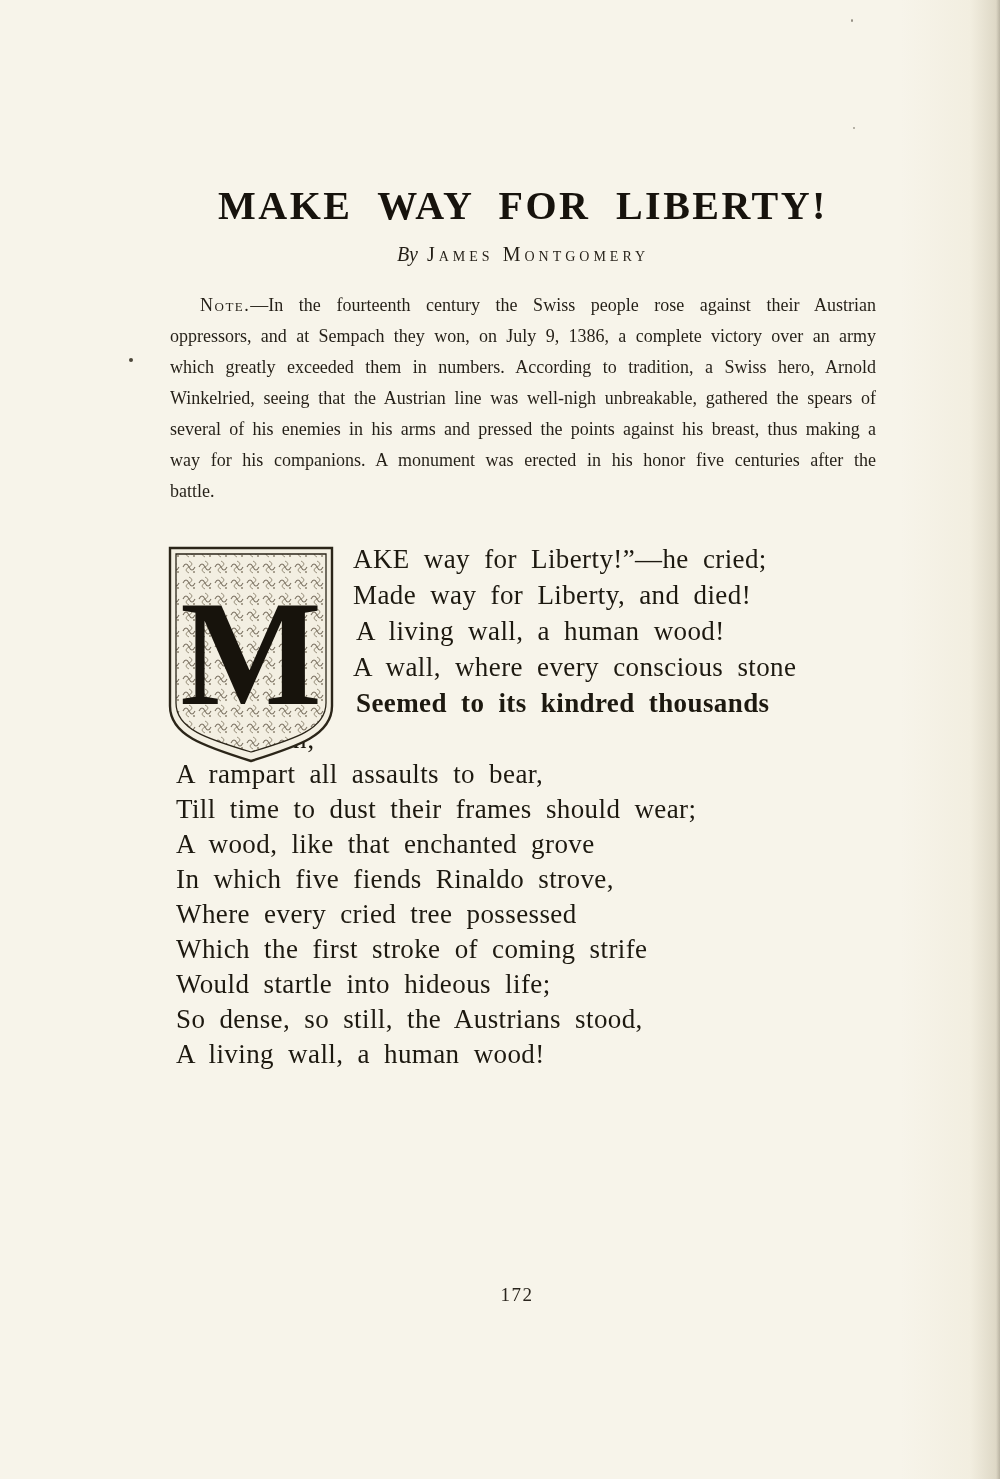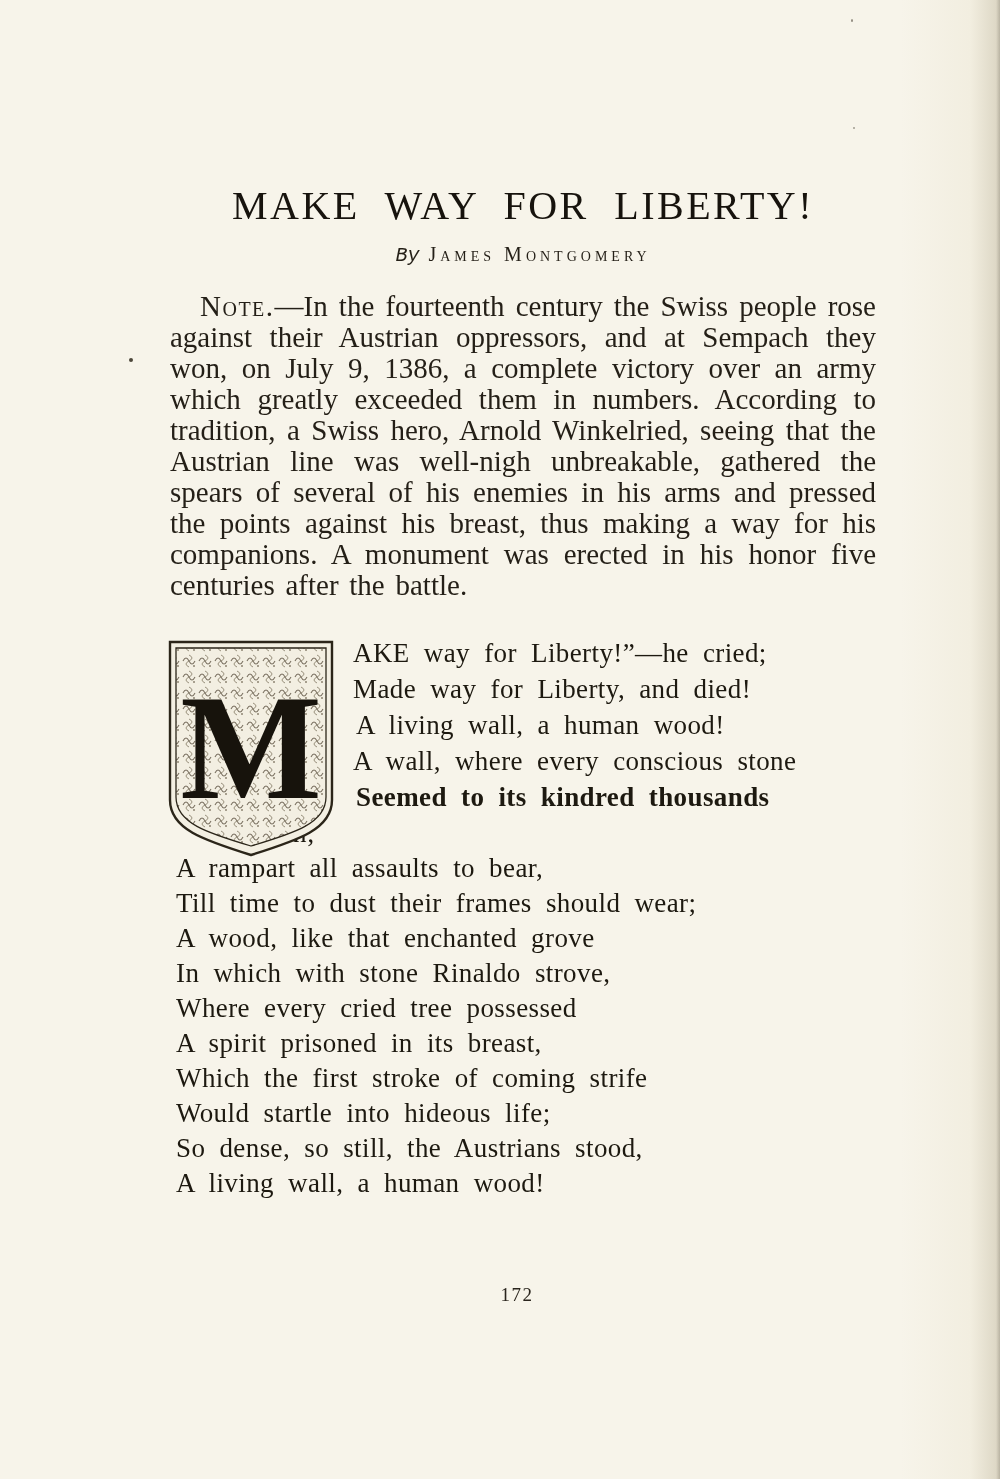--- a/index.html
+++ b/index.html
@@ -19,37 +19,37 @@
   .content {
     position: absolute;
     left: 170px;
     top: 0;
     width: 706px;
   }
   .title {
     margin-top: 183px;
     text-align: center;
     font-size: 40px;
-    font-weight: normal;
+    font-weight: bold;
     letter-spacing: 2.5px;
     word-spacing: 13px;
     color: #17130d;
     line-height: 46px;
   }
   .byline {
     margin-top: 14px;
     text-align: center;
     font-size: 20px;
     color: #241f17;
   }
-  .byline .by { font-style: italic; margin-right: 9px; font-family: Liberation Mono, monospace; }
+  .byline .by { font-style: italic; margin-right: 9px; }
   .byline .author { font-variant: small-caps; letter-spacing: 4px; }
   .note {
     margin-top: 24px;
-    font-size: 29px;
+    font-size: 18px;
     line-height: 31px;
     text-align: justify;
     text-indent: 30px;
     word-spacing: 3.5px;
     color: #241f17;
   }
   .note .note-label { font-variant: small-caps; letter-spacing: 1.5px; }
   .poem {
     position: relative;
     margin-top: 34px;
@@ -134,23 +134,22 @@
 
       <div class="poem-line ln0">AKE way for Liberty!”—he cried;</div>
       <div class="poem-line ln1">Made way for Liberty, and died!</div>
       <div class="poem-line ln3">A living wall, a human wood!</div>
       <div class="poem-line ln4">A wall, where every conscious stone</div>
       <div class="poem-line ln5">Seemed to its kindred thousands</div>
       <div class="poem-line ln6">grown;</div>
       <div class="poem-line ln7">A rampart all assaults to bear,</div>
       <div class="poem-line ln8">Till time to dust their frames should wear;</div>
       <div class="poem-line ln9">A wood, like that enchanted grove</div>
-      <div class="poem-line ln10">In which with stone Rinaldo strove,</div>
+      <div class="poem-line ln10">In which five fiends Rinaldo strove,</div>
       <div class="poem-line ln11">Where every cried tree possessed</div>
-      <div class="poem-line ln12">A spirit prisoned in its breast,</div>
       <div class="poem-line ln13">Which the first stroke of coming strife</div>
       <div class="poem-line ln14">Would startle into hideous life;</div>
       <div class="poem-line ln15">So dense, so still, the Austrians stood,</div>
       <div class="poem-line ln16">A living wall, a human wood!</div>
 
     </div>
   </div>
 
   <div class="pageno">172</div>
 

